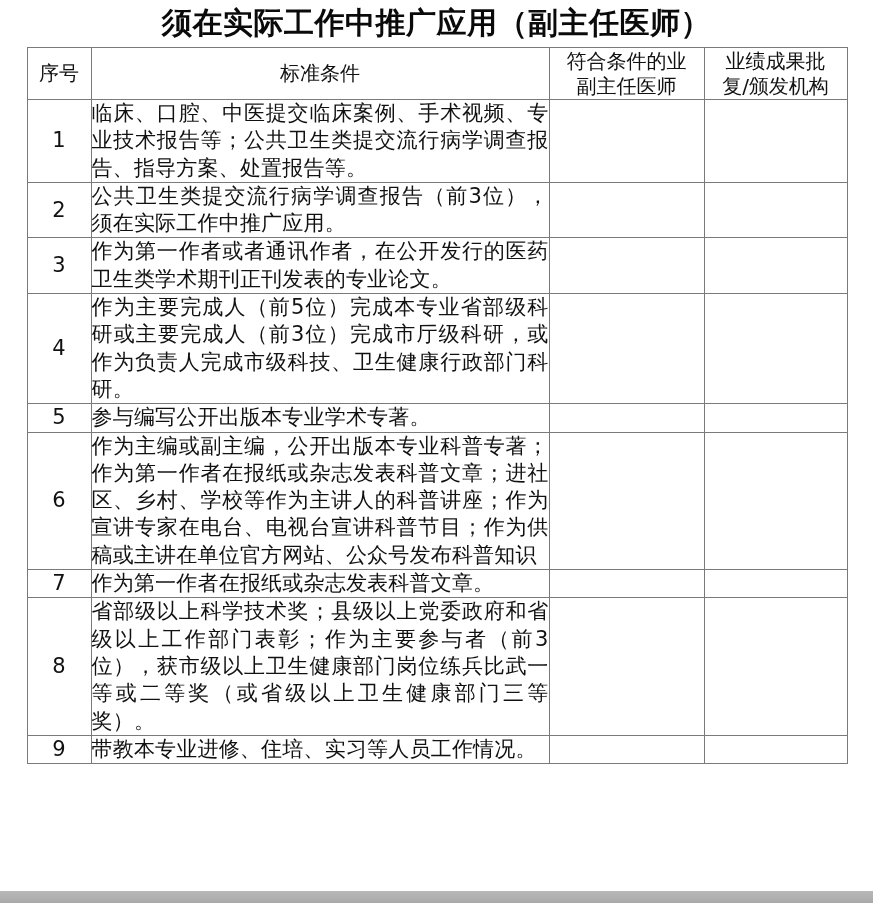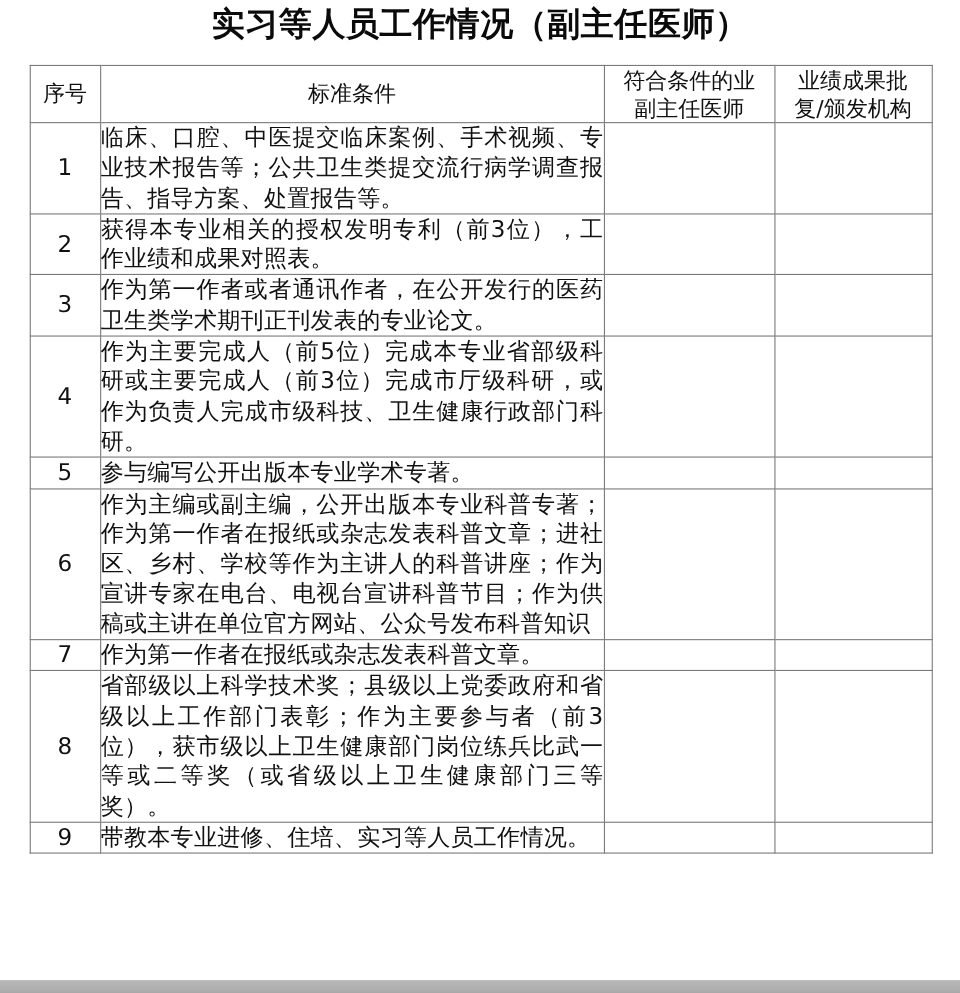--- a/index.html
+++ b/index.html
@@ -40,21 +40,20 @@
   
   .table-wrap {
     margin: 0 auto;
     width: 820px;
   }
   table.grid {
     border-collapse: collapse;
     width: 820px;
     table-layout: fixed;
     background: #ffffff;
-    margin-top: 12px;
   }
   table.grid th, table.grid td {
     border: 1.6px solid #7a7a7a;
     padding: 0;
     vertical-align: middle;
     background: #ffffff;
   }
 
   col.c-idx   { width: 64px; }
   col.c-crit  { width: 458px; }
@@ -116,21 +115,21 @@
     width: 873px;
     height: 12px;
     background: linear-gradient(to bottom, #b8b8b8 0%, #b0b0b0 60%, #a8a8a8 100%);
   }
 </style>
 </head>
 <body>
 
 <div class="page">
 
-  <div class="doc-title">实习等人员工作情况（副主任医师）</div>
+  <div class="doc-title">须在实际工作中推广应用（副主任医师）</div>
 
   <div class="table-wrap">
     <table class="grid">
       <colgroup>
         <col class="c-idx">
         <col class="c-crit">
         <col class="c-name">
         <col class="c-org">
       </colgroup>
       <thead>
@@ -153,21 +152,21 @@
       </thead>
       <tbody>
         <tr>
           <td class="idx">1</td>
           <td class="crit">临床、口腔、中医提交临床案例、手术视频、专业技术报告等；公共卫生类提交流行病学调查报告、指导方案、处置报告等。</td>
           <td class="blank"></td>
           <td class="blank"></td>
         </tr>
         <tr>
           <td class="idx">2</td>
-          <td class="crit">获得本专业相关的授权发明专利（前3位），工作业绩和成果对照表。</td>
+          <td class="crit">公共卫生类提交流行病学调查报告（前3位），须在实际工作中推广应用。</td>
           <td class="blank"></td>
           <td class="blank"></td>
         </tr>
         <tr>
           <td class="idx">3</td>
           <td class="crit">作为第一作者或者通讯作者，在公开发行的医药卫生类学术期刊正刊发表的专业论文。</td>
           <td class="blank"></td>
           <td class="blank"></td>
         </tr>
         <tr>

